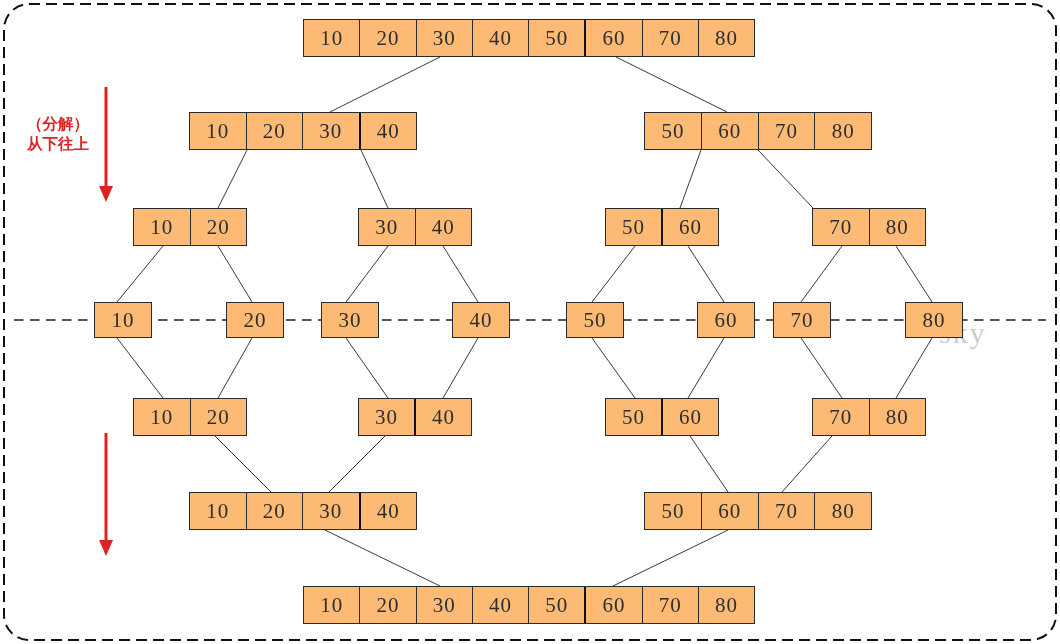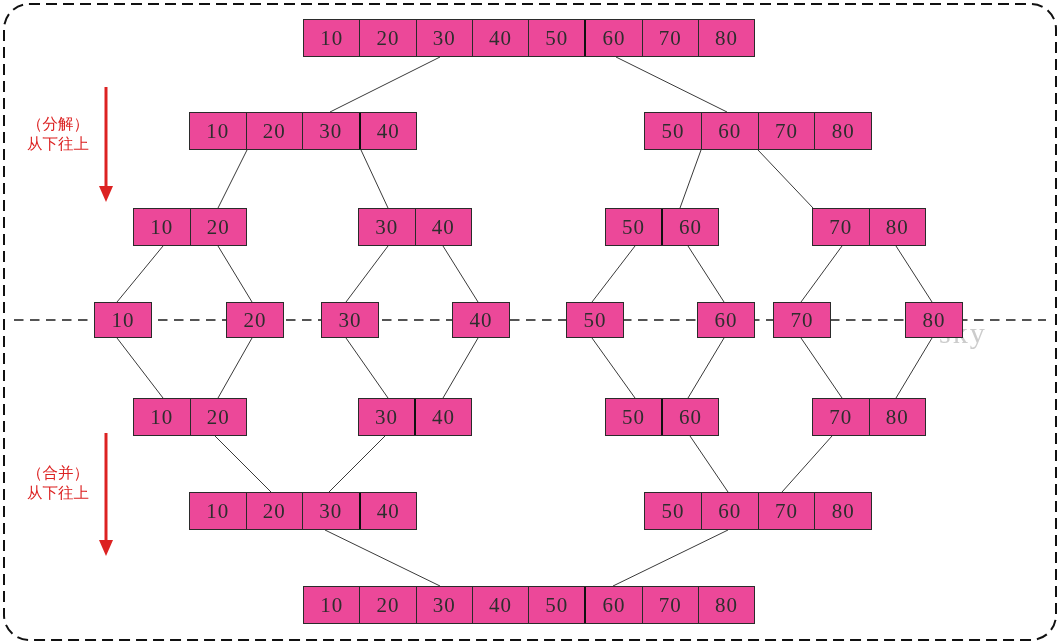--- a/index.html
+++ b/index.html
@@ -8,21 +8,21 @@
     width:1060px;height:644px;
     background:#ffffff;
     overflow:hidden;
     font-family:"Liberation Serif","DejaVu Serif",serif;
   }
   #overlay{position:absolute;left:0;top:0;width:1060px;height:644px;z-index:0;}
   .arr{
     position:absolute;
     display:flex;
     height:38px;
-    background:#ec4899;
+    background:#fdba74;
     border:1px solid #2b2b2b;
     box-sizing:border-box;
     z-index:2;
   }
   .arr .cell{
     flex:1;
     display:flex;
     align-items:center;
     justify-content:center;
     border-left:1px solid #2b2b2b;
@@ -36,20 +36,21 @@
   .red-note{
     position:absolute;
     width:84px;
     text-align:center;
     font-family:"Liberation Sans","DejaVu Sans",sans-serif;
     font-size:15.5px;
     line-height:20px;
     color:#dc2222;
     z-index:3;
     white-space:nowrap;
+    font-weight:bold;
   }
   .watermark{
     position:absolute;
     left:939px;top:316px;
     font-size:30px;
     color:#cccccc;
     letter-spacing:2px;
     z-index:1;
     font-family:"Liberation Serif","DejaVu Serif",serif;
   }
@@ -104,24 +105,20 @@
     <g>
       <line x1="106" y1="433" x2="106" y2="541" stroke="#dc2222" stroke-width="3"></line>
       <polygon points="99,540 113,540 106,556" fill="#dc2222"></polygon>
     </g>
   </svg>
 
   <div class="red-note" style="left:16px;top:114px;">
     <div>（分解）</div>
     <div>从下往上</div>
   </div>
-  <div class="red-note" style="left:16px;top:463px;">
-    <div>（合并）</div>
-    <div>从下往上</div>
-  </div>
 
   <div class="watermark">sky</div>
 
   <div class="arr" style="left:303px;top:19px;width:452px;">
     <div class="cell">10</div>
     <div class="cell">20</div>
     <div class="cell">30</div>
     <div class="cell">40</div>
     <div class="cell">50</div>
     <div class="cell thick">60</div>

